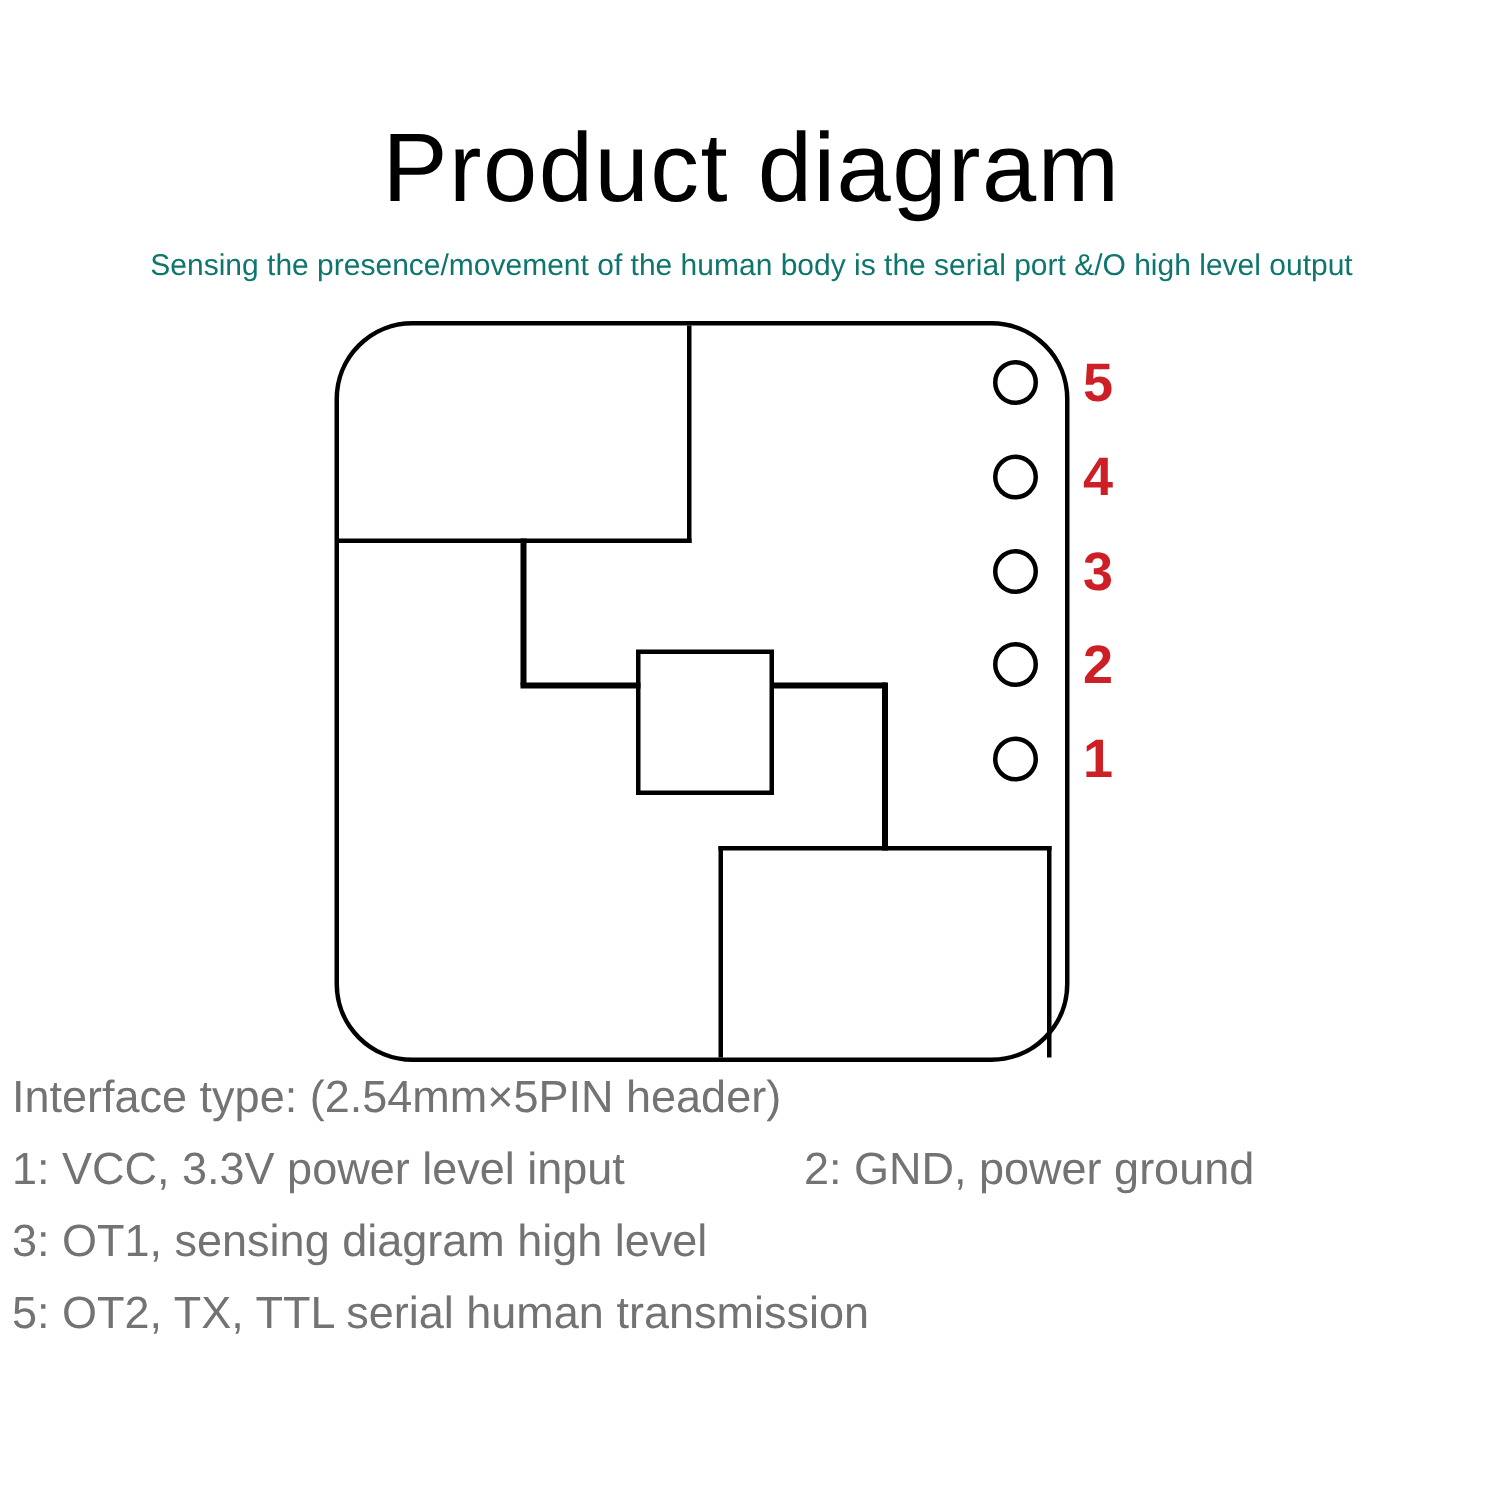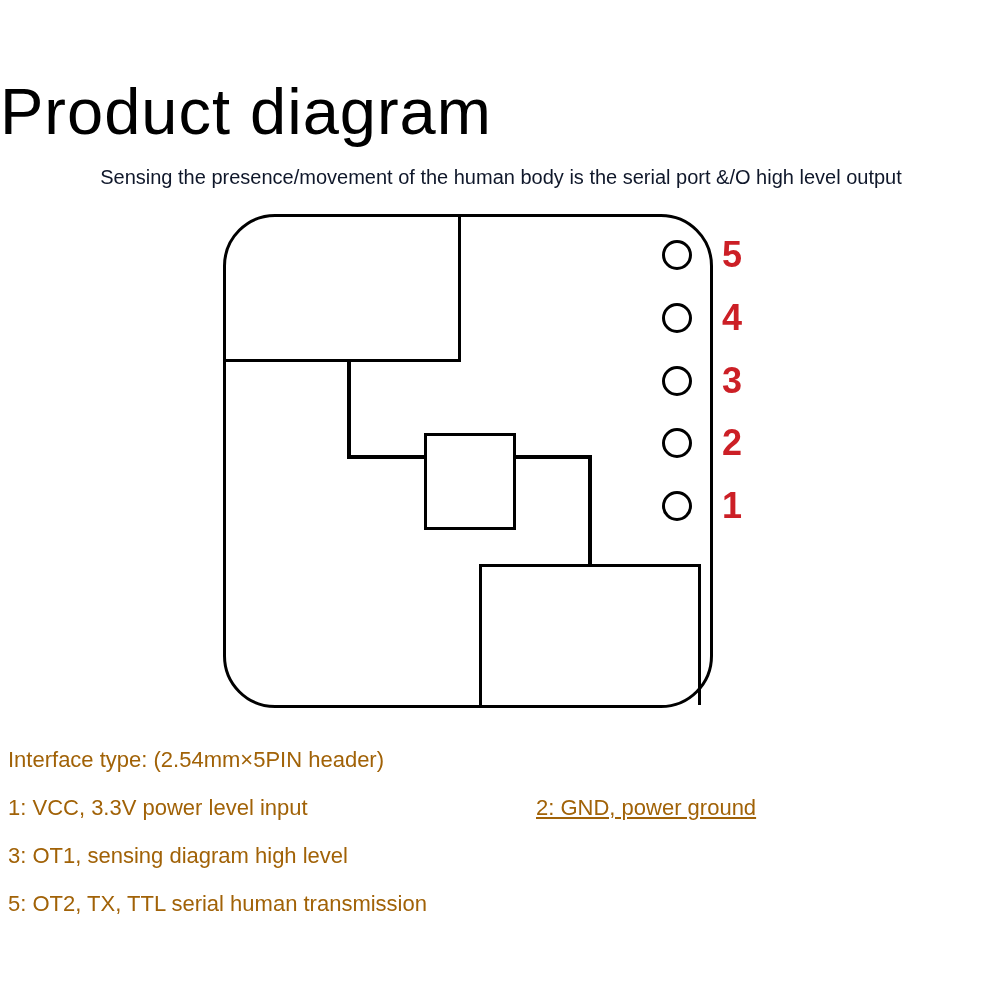--- a/index.html
+++ b/index.html
@@ -10,35 +10,35 @@
     background: #ffffff;
     font-family: "Liberation Sans", sans-serif;
     color: #111111;
     overflow: hidden;
   }
 
   .title {
     position: absolute;
     top: 74px; left: 0; right: 0;
     margin: 0;
-    text-align: left;
+    text-align: center;
     font-size: 65px;
     font-weight: 400;
     color: #000000;
     letter-spacing: 1px;
   }
 
   .subtitle {
     position: absolute;
     top: 166px; left: 0; right: 0;
     margin: 0;
     text-align: center;
     font-size: 20px;
     font-weight: 400;
-    color: #0f172a;
+    color: #0f766e;
   }
 
   
   .board {
     position: absolute;
     left: 223px; top: 214px;
     width: 484px; height: 488px;
     border: 3.5px solid #000;
     border-radius: 52px;
   }
@@ -98,34 +98,34 @@
     margin-left: 30px;
     font-size: 36px;
     font-weight: 700;
     line-height: 1;
     color: var(--pin-color, #cc1f26);
   }
 
   
   .legend {
     position: absolute;
-    left: 8px; top: 736px;
+    left: 8px; top: 708px;
     width: 992px;
-    font-size: 22px;
-    color: #a16207;
+    font-size: 30px;
+    color: #737373;
   }
   .legend-row {
     position: relative;
     height: 48px;
     line-height: 48px;
     white-space: nowrap;
   }
   .col2 {
     position: absolute;
-    left: 528px; top: 0; text-decoration: underline;
+    left: 528px; top: 0;
   }
 </style>
 </head>
 <body>
 
 <div class="page">
 
   <h1 class="title">Product diagram</h1>
   <p class="subtitle">Sensing the presence/movement of the human body is the serial port &amp;/O high level output</p>
 

